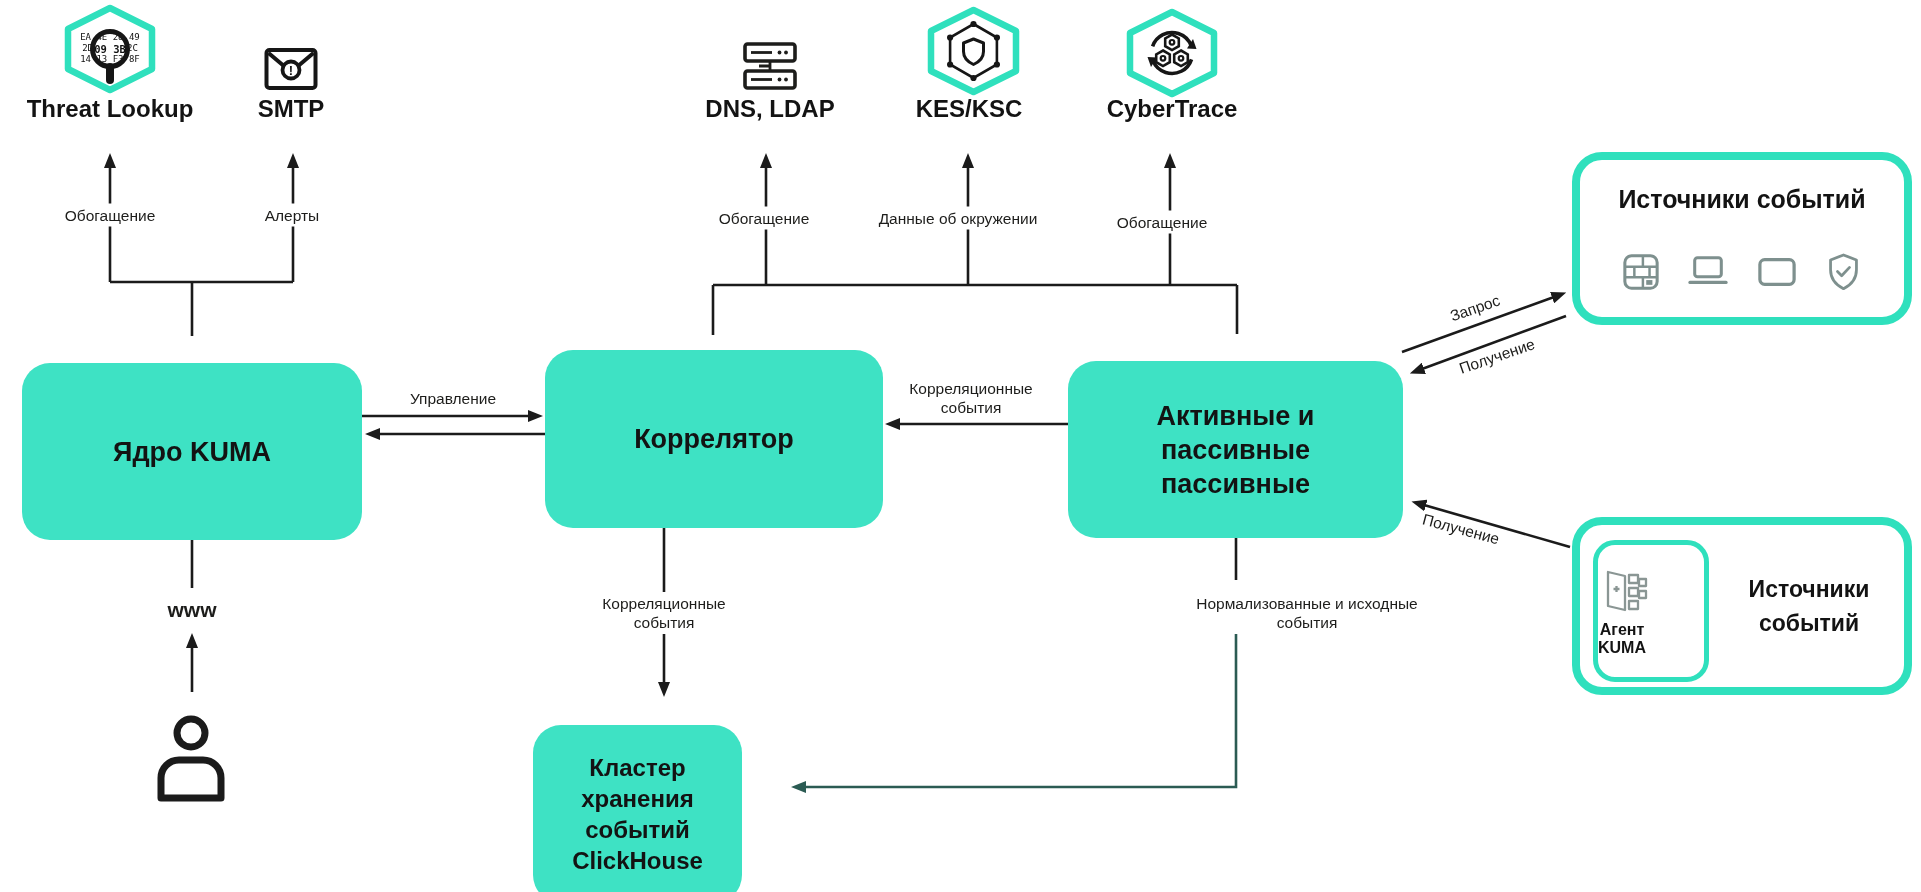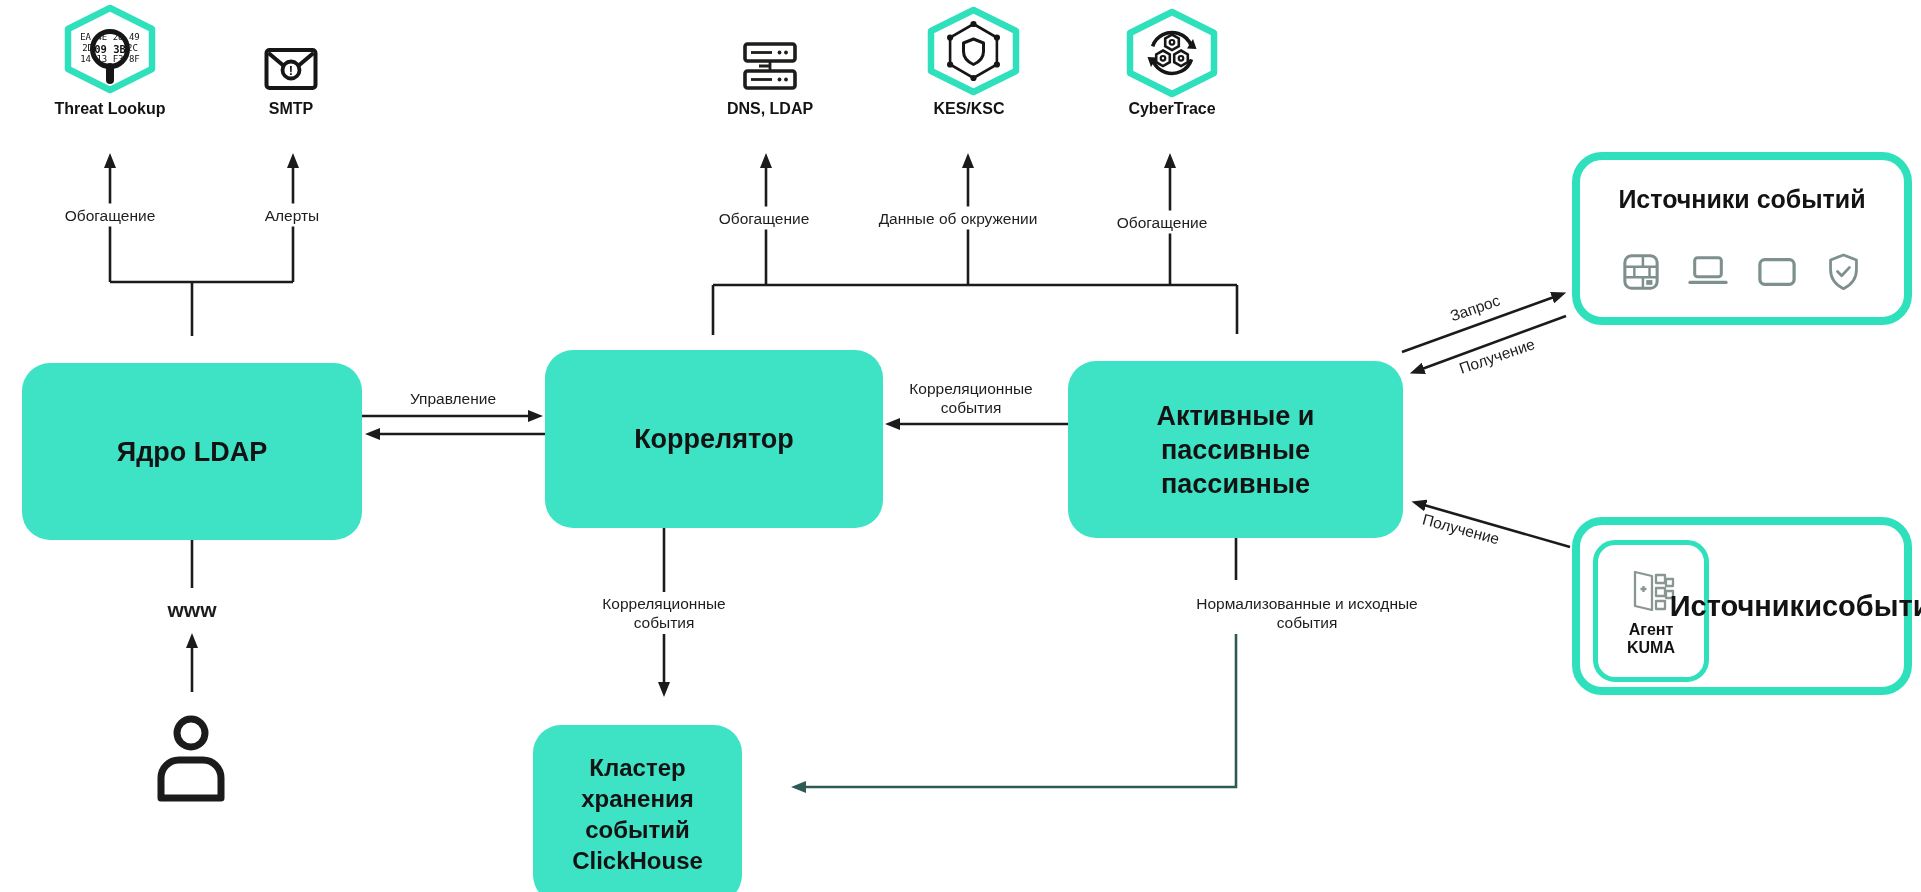--- a/index.html
+++ b/index.html
@@ -9,38 +9,38 @@
   *{box-sizing:border-box;}
   html,body{margin:0;padding:0;background:#fff;}
   body{font-family:"Liberation Sans", sans-serif; color:var(--text-black);}
   #canvas{position:relative;width:1921px;height:892px;background:#fff;overflow:hidden;}
   #wires{position:absolute;left:0;top:0;z-index:1;}
   .node{position:absolute;z-index:2;background:var(--teal);border-radius:28px;
         display:flex;flex-direction:column;align-items:center;justify-content:center;
         font-weight:bold;font-size:27px;line-height:34px;color:var(--text-black);text-align:center;margin-top:28px;}
   .svc-icon{position:absolute;z-index:2;}
   .svc-label{position:absolute;z-index:3;transform:translate(-50%,-50%);font-weight:bold;
-             font-size:16px;white-space:nowrap;color:var(--text-black);}
+             font-size:24px;white-space:nowrap;color:var(--text-black);}
   .elabel{position:absolute;z-index:3;transform:translate(-50%,-50%);background:#fff;
           font-size:15.5px;line-height:19px;color:#1d1d1b;text-align:center;white-space:nowrap;
           padding:2px 7px;}
   .elabel.rot{background:transparent;padding:0;}
   .elabel.bold{font-weight:bold;font-size:21px;}
   .srcbox{position:absolute;z-index:2;background:#fff;border:8px solid var(--teal-border);
           border-radius:30px;}
   .srcbox-top{display:flex;flex-direction:column;align-items:center;justify-content:center;gap:38px;}
   .srcbox-title{font-weight:bold;font-size:25px;color:var(--text-black);}
   .src-icons{display:flex;align-items:center;gap:27px;}
   .agent-card{position:absolute;left:13px;top:15px;width:116px;height:142px;
               border:5px solid var(--teal-border);border-radius:22px;background:#fff;
-              display:flex;flex-direction:column;align-items:center;justify-content:center;gap:4px;}
+              display:flex;flex-direction:column;align-items:flex-start;justify-content:center;gap:4px;}
   .agent-caption{font-weight:bold;font-size:16px;line-height:18px;text-align:center;color:var(--text-black);}
   .srcbox-bottom-title{position:absolute;left:140px;right:6px;top:0;bottom:0;
-        display:flex;flex-direction:row;align-items:center;justify-content:center;
-        font-weight:bold;font-size:29px;line-height:34px;text-align:center;color:var(--text-black);}
+        display:flex;flex-direction:column;align-items:center;justify-content:center;
+        font-weight:bold;font-size:23px;line-height:34px;text-align:center;color:var(--text-black);}
   .hexline{font-family:"DejaVu Sans Mono", monospace;}
 </style>
 </head>
 <body>
 
 <div id="canvas">
 
   <svg id="wires" width="1921" height="892" viewBox="0 0 1921 892">
     <defs>
       <marker id="ahb" markerUnits="userSpaceOnUse" markerWidth="15" markerHeight="12" refX="2" refY="6" orient="auto">
@@ -136,21 +136,21 @@
     </g>
   </svg>
 
   <div class="svc-label" style="left:110px;top:109px">Threat Lookup</div>
   <div class="svc-label" style="left:291px;top:109px">SMTP</div>
   <div class="svc-label" style="left:770px;top:109px">DNS, LDAP</div>
   <div class="svc-label" style="left:969px;top:109px">KES/KSC</div>
   <div class="svc-label" style="left:1172px;top:109px">CyberTrace</div>
 
   <div class="node" style="left:22px;top:335px;width:340px;height:177px">
-    <div>Ядро LDAP</div>
+    <div>Ядро KUMA</div>
   </div>
   <div class="node" style="left:545px;top:322px;width:338px;height:178px">
     <div>Коррелятор</div>
   </div>
   <div class="node" style="left:1068px;top:333px;width:335px;height:177px">
     <div>Активные и</div>
     <div>пассивные</div>
     <div>пассивные</div>
   </div>
   <div class="node" style="left:533px;top:697px;width:209px;height:178px;font-size:24px;line-height:31px">

